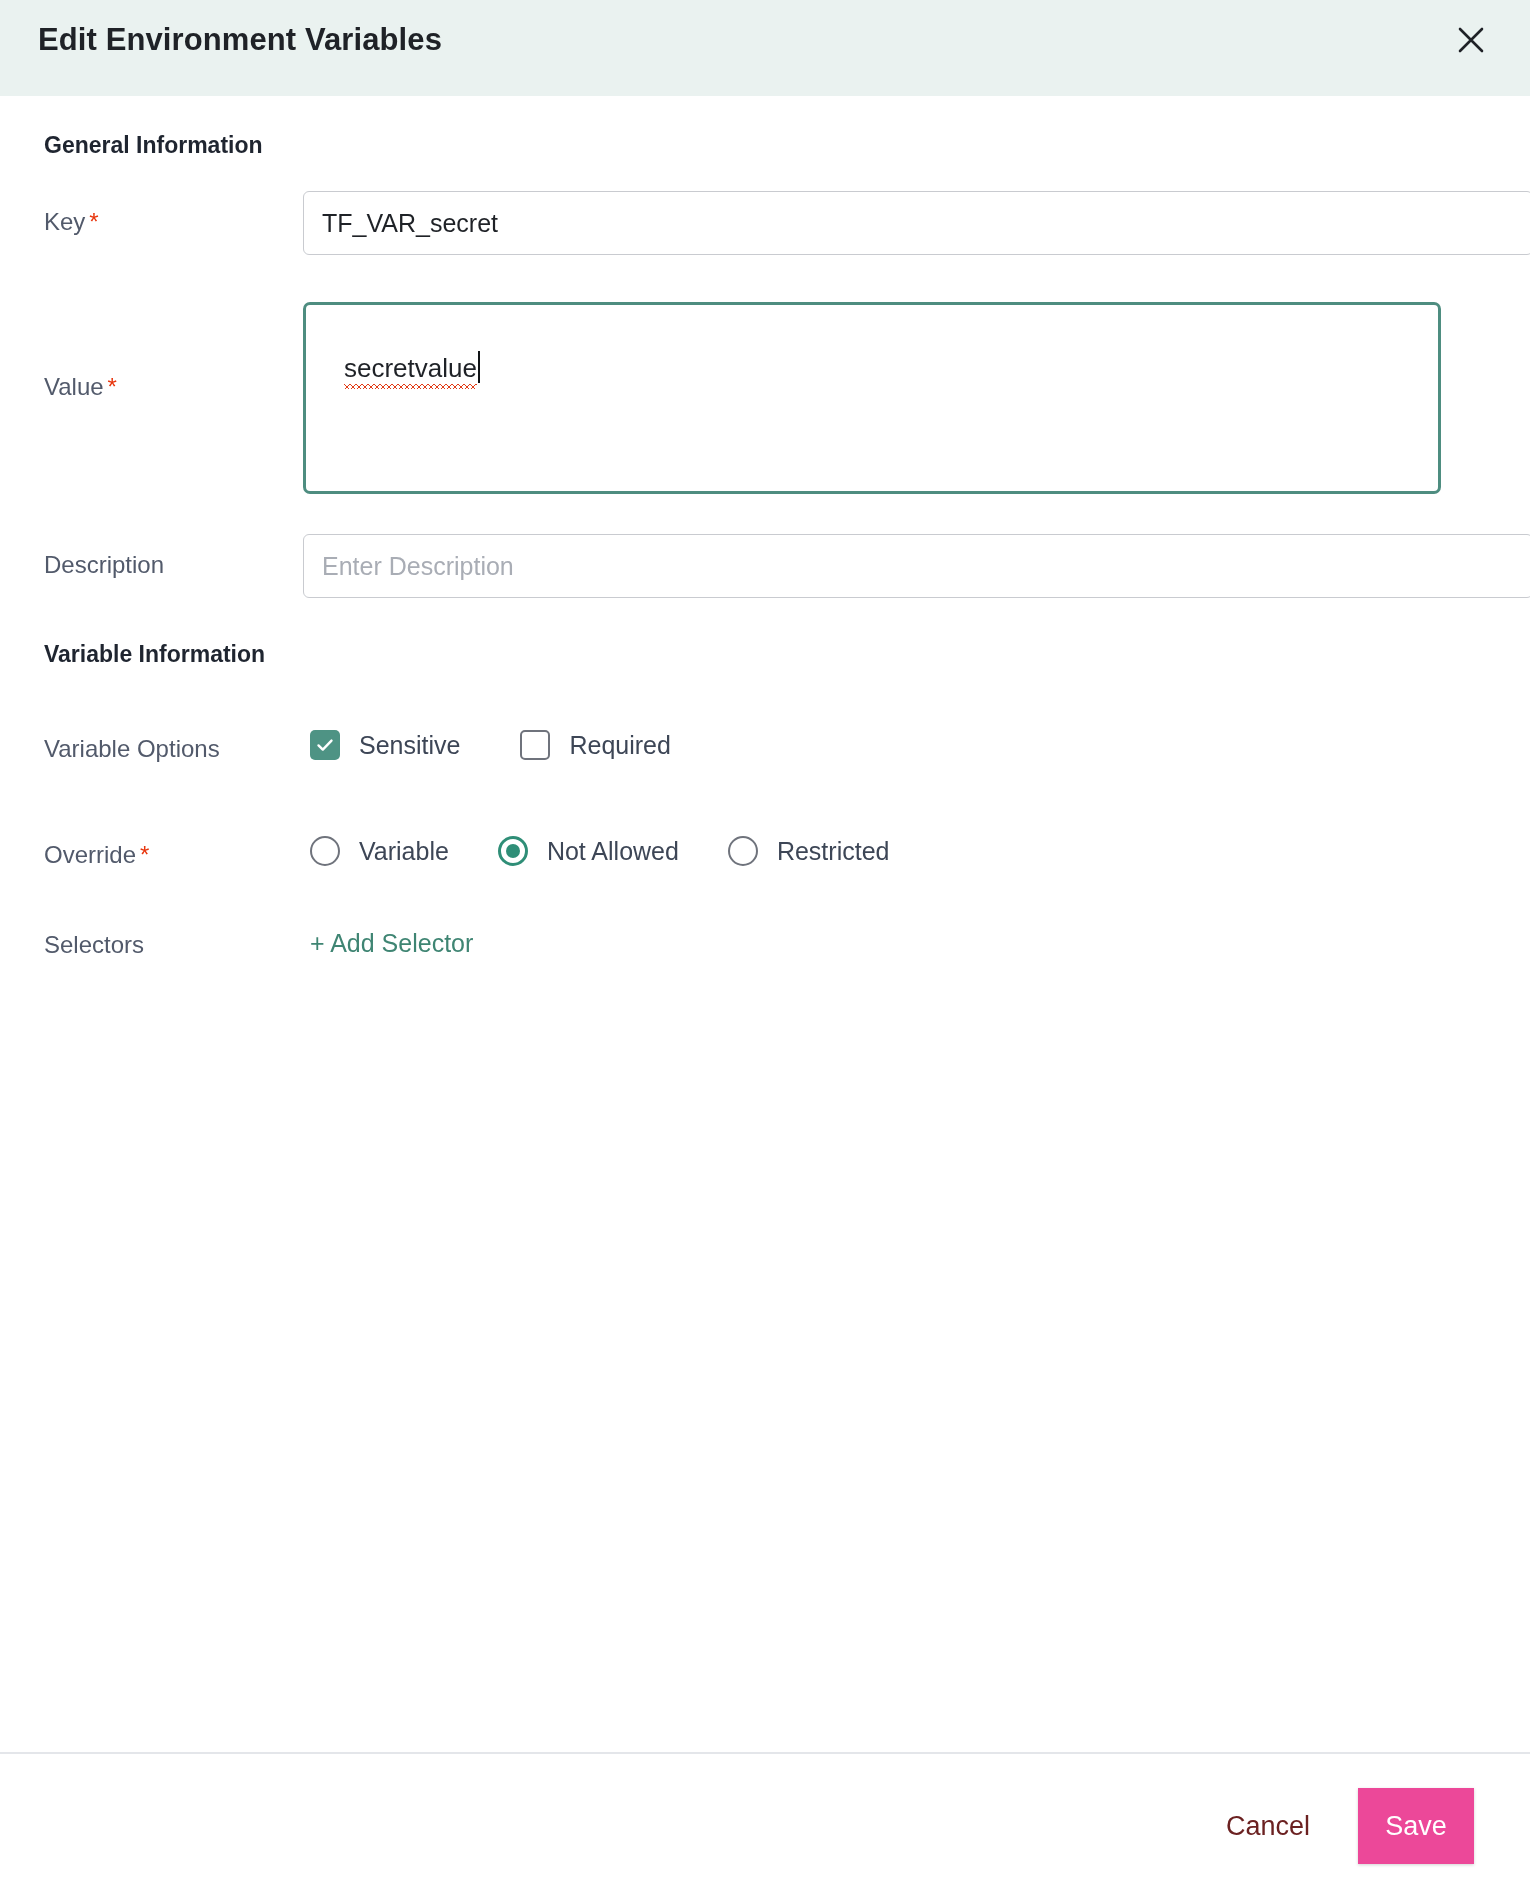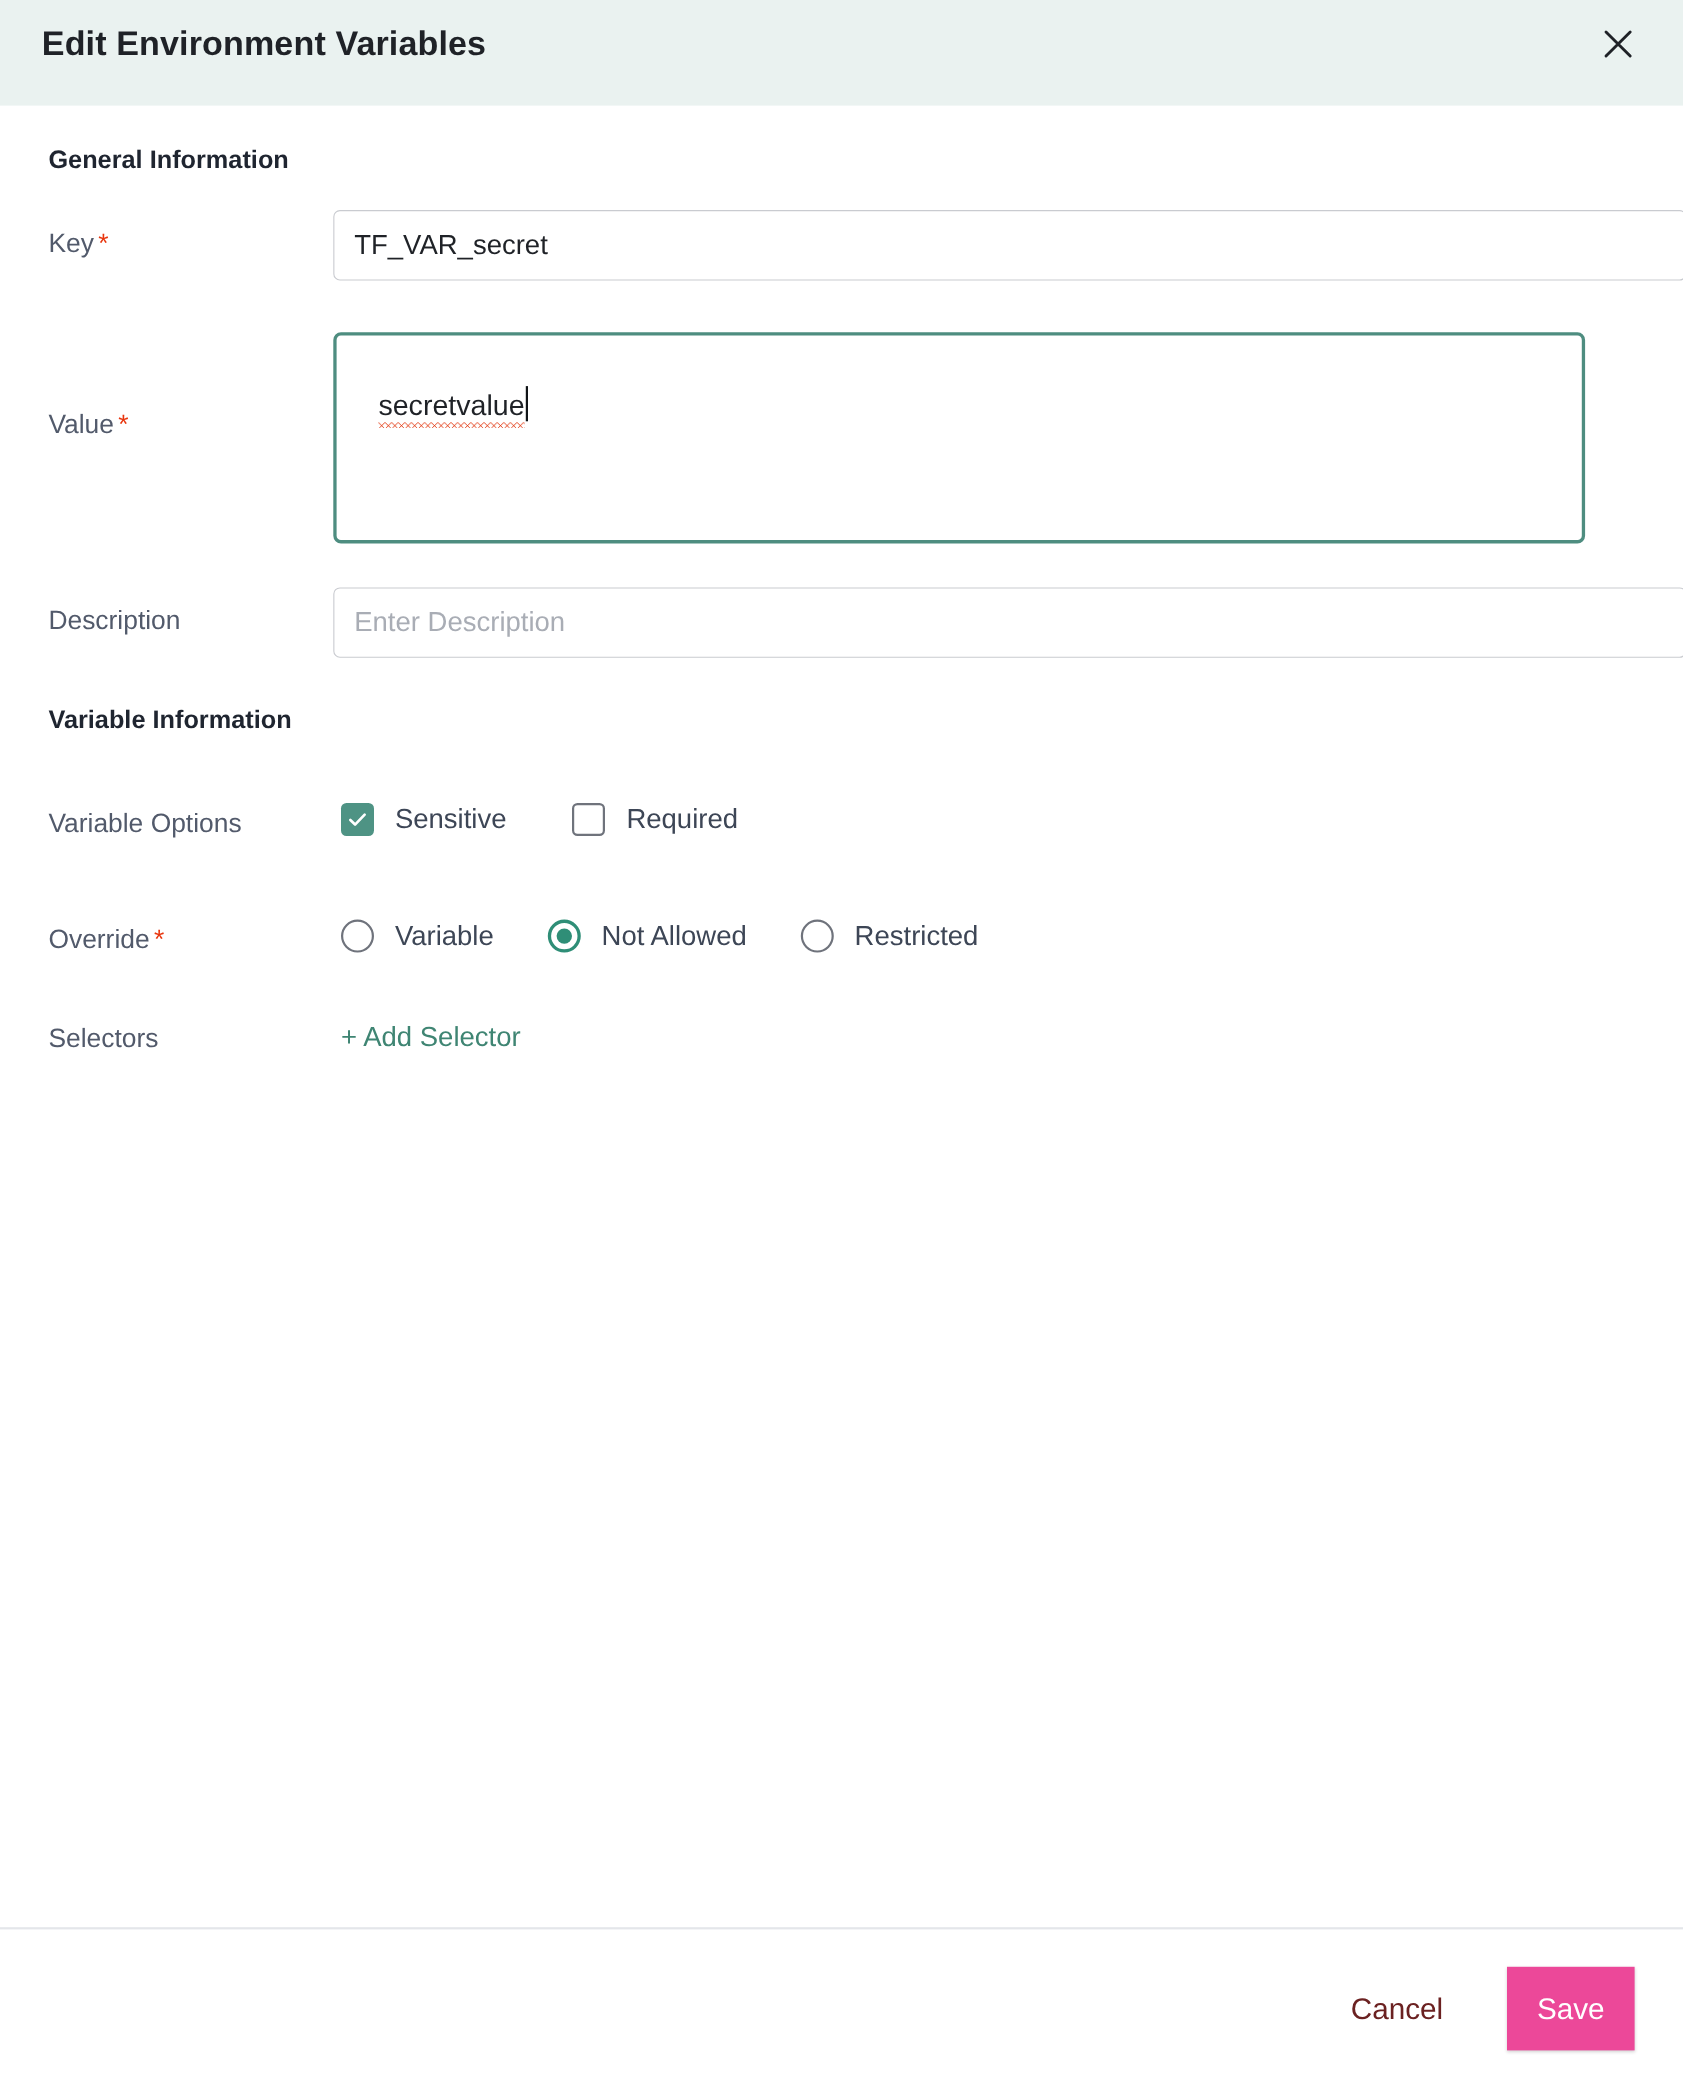--- a/index.html
+++ b/index.html
@@ -243,22 +243,22 @@
     white-space: nowrap;
   }
 
   
   .modal-footer {
     flex: 0 0 146px;
     border-top: 2px solid #e4e6ea;
     display: flex;
     align-items: center;
     justify-content: flex-end;
-    padding: 0 44px 0 0;
-    gap: 14px;
+    padding: 0 56px 0 0;
+    gap: 4px;
   }
   .btn-cancel {
     font-size: 27px;
     color: #6b2121;
     background: none;
     border: none;
     cursor: pointer;
     font-family: "Liberation Sans", sans-serif;
     padding: 14px 22px;
     margin-right: 22px;

